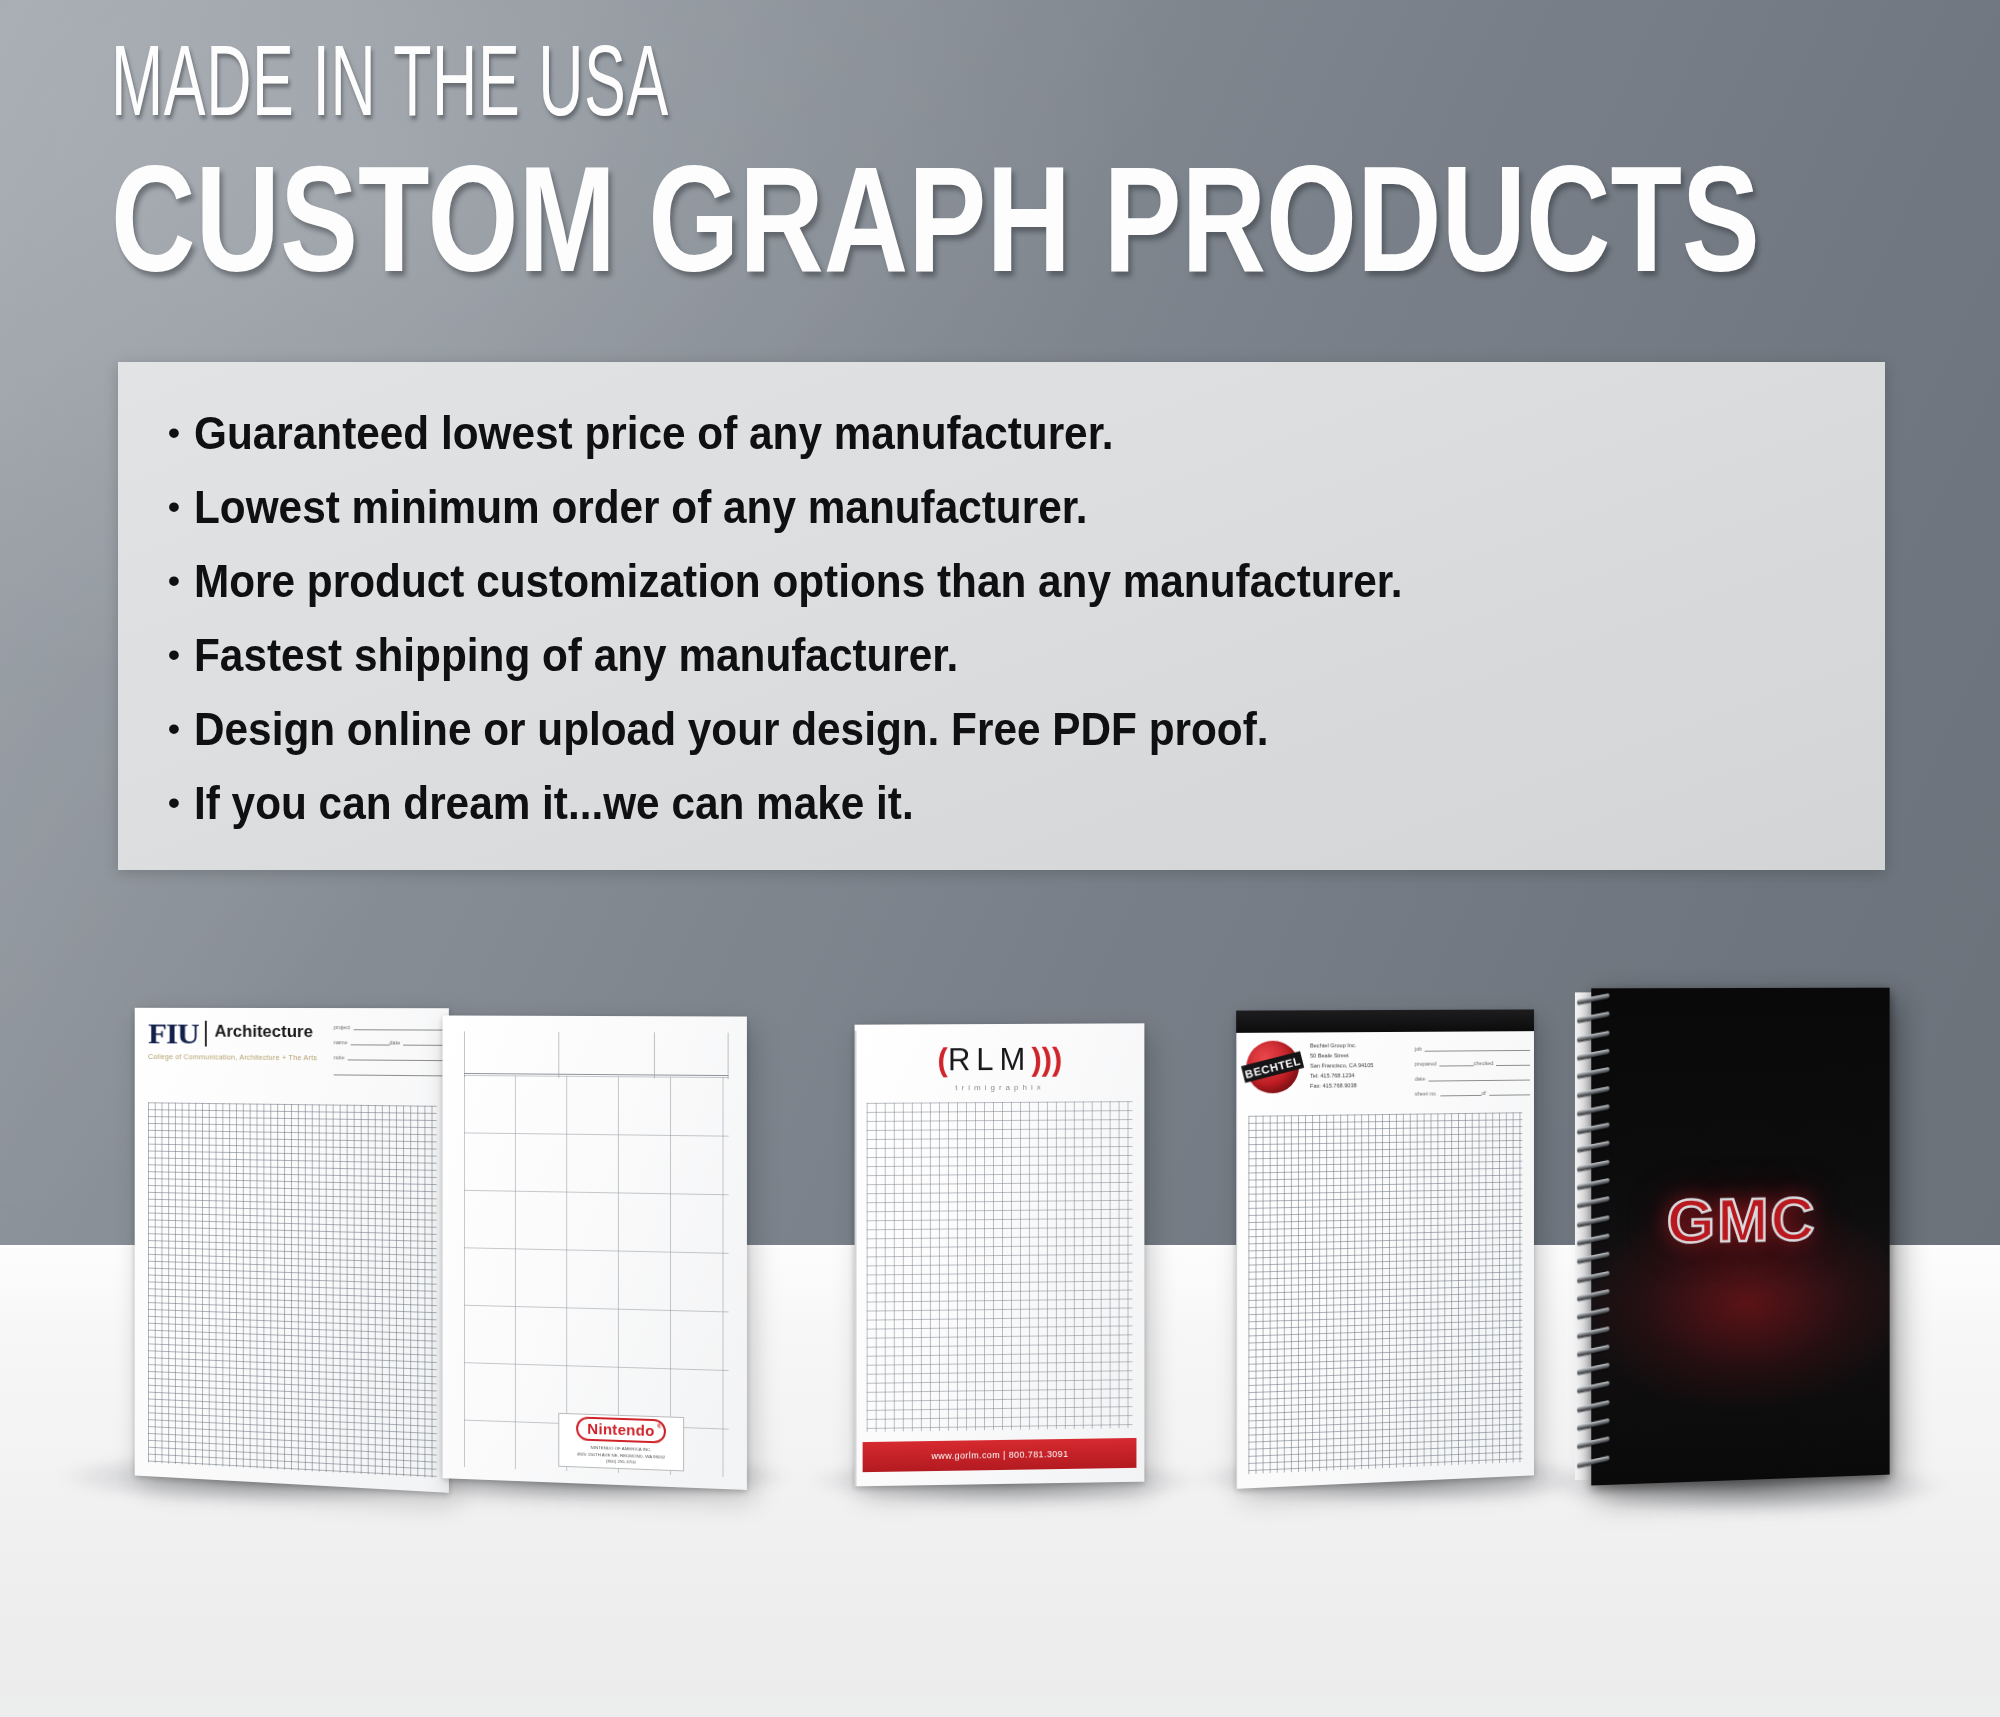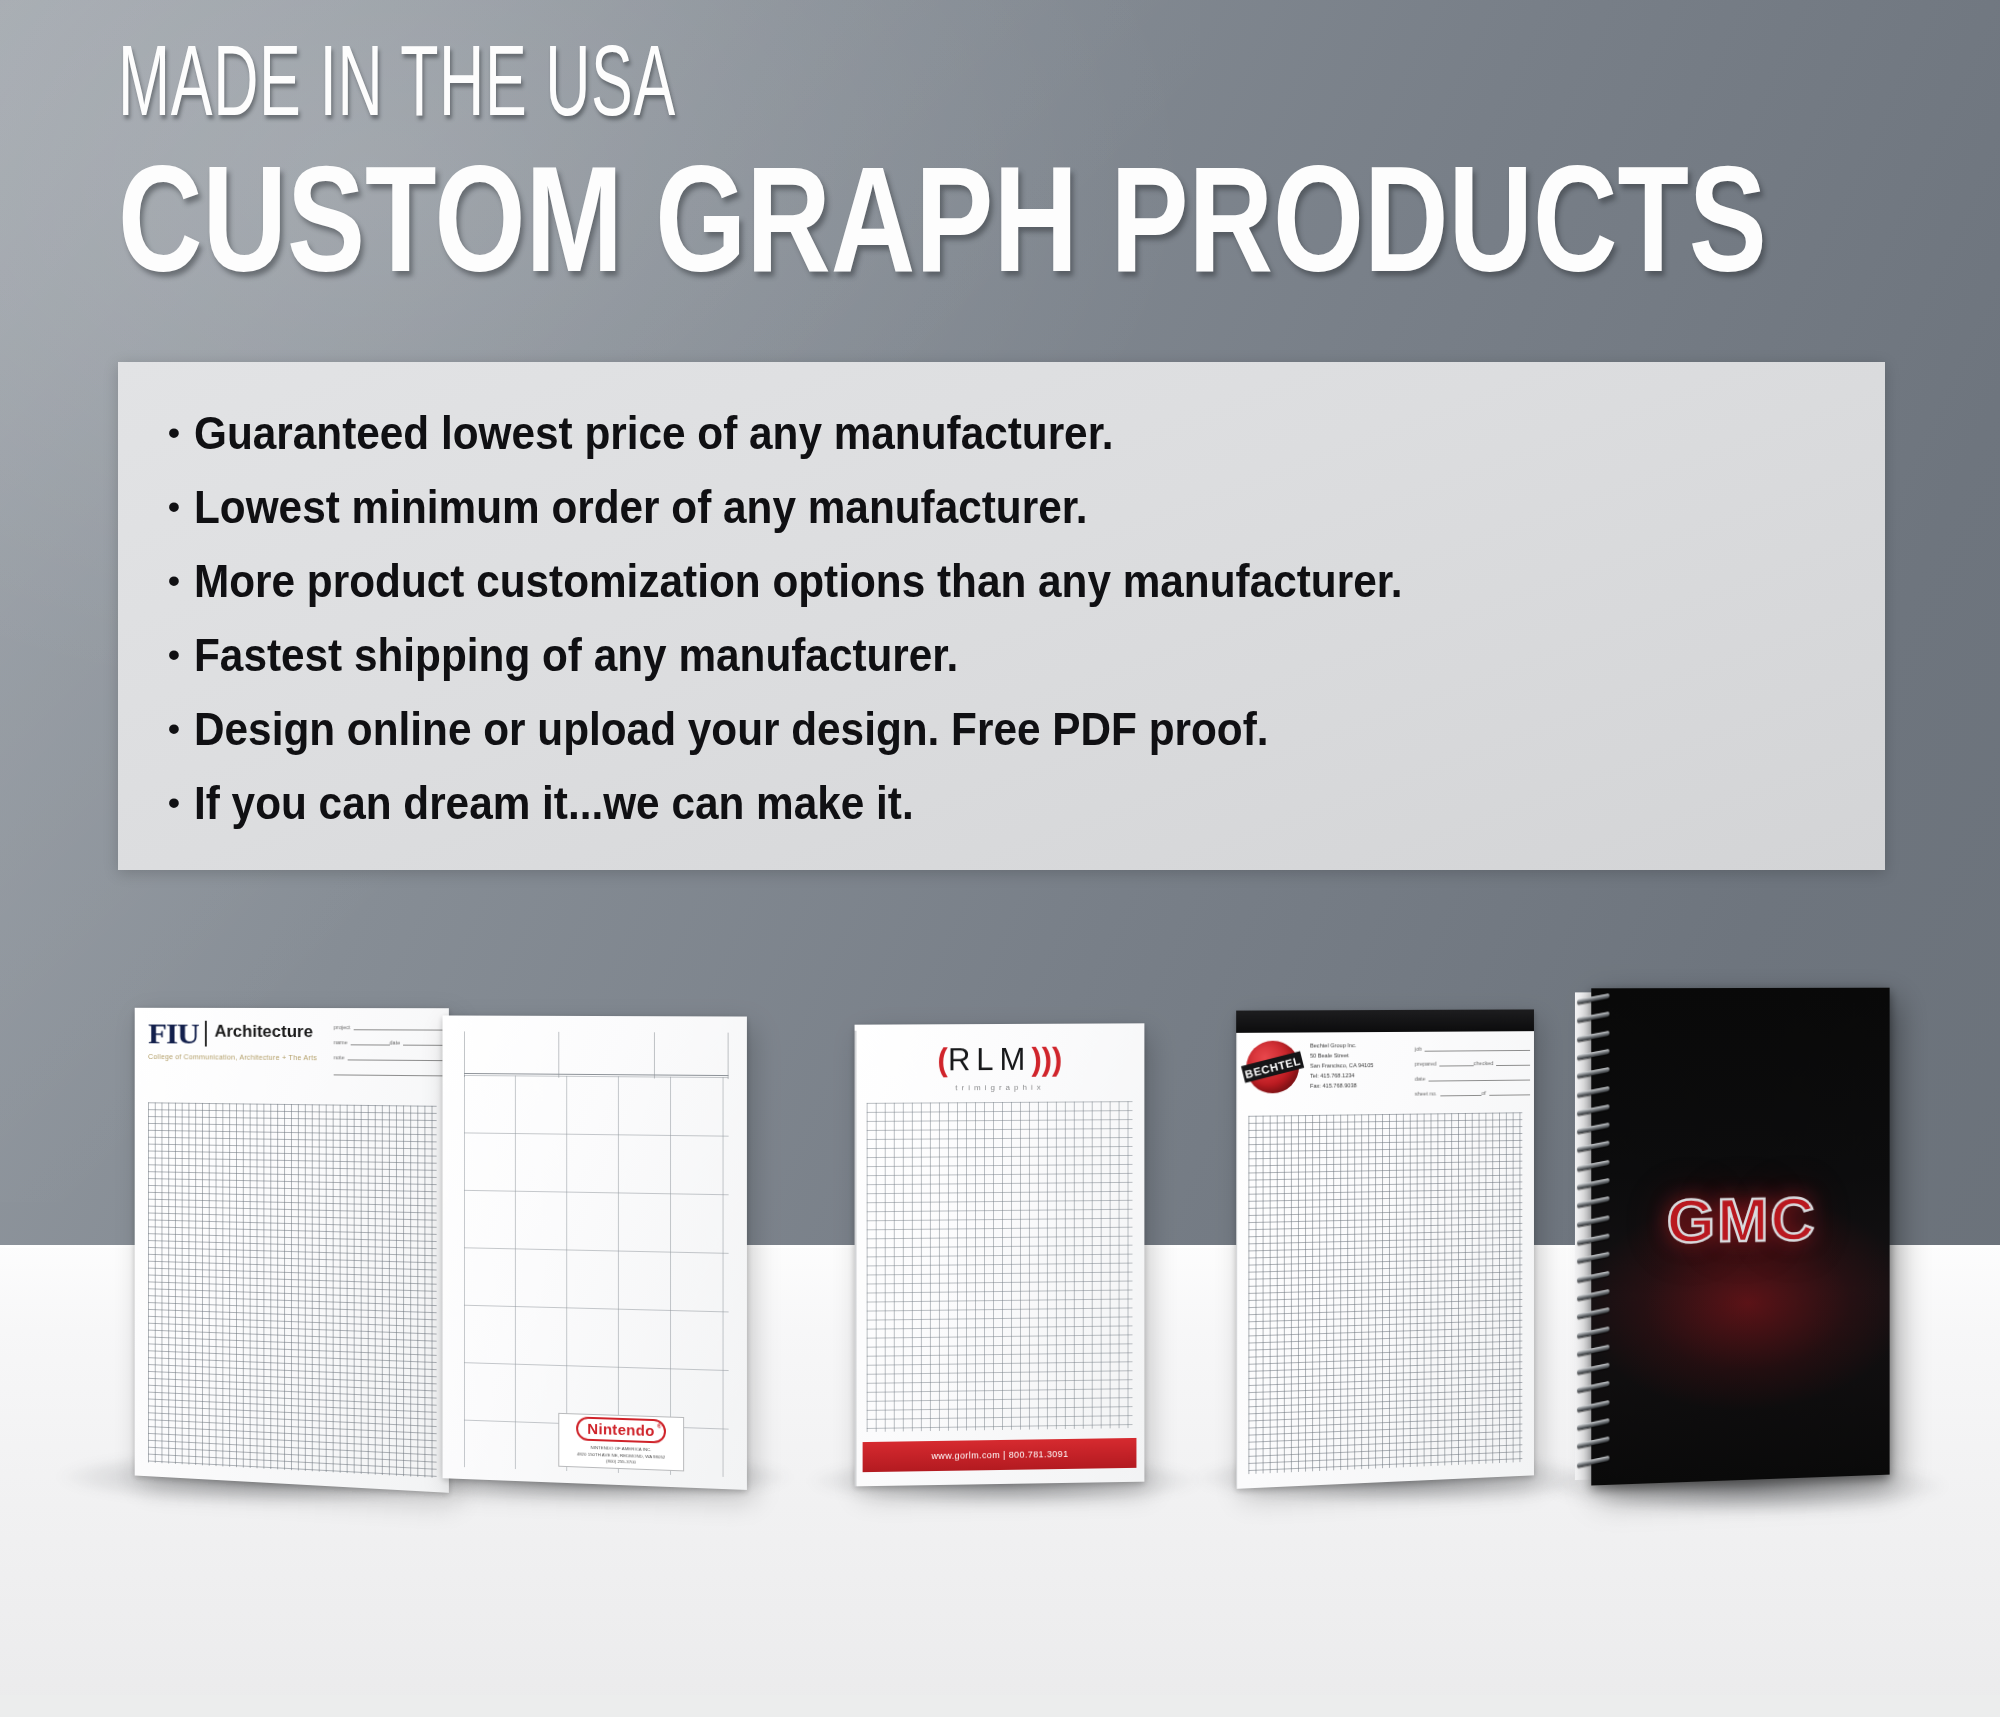--- a/index.html
+++ b/index.html
@@ -31,21 +31,21 @@
   .floor-edge{
     position:absolute;left:0;right:0;top:1245px;height:3px;
     background:linear-gradient(90deg,rgba(255,255,255,.75),rgba(255,255,255,.95),rgba(255,255,255,.7));
   }
   .footer-strip{
     position:absolute;left:0;right:0;bottom:0;height:22px;
     background:#eceded;
   }
 
   
-  .header{position:absolute;left:118px;top:34px;width:1760px;}
+  .header{position:absolute;left:111px;top:34px;width:1760px;}
   .kicker{
     font-family:"Liberation Sans Narrow","Liberation Sans",sans-serif;
     font-weight:400;
     font-size:101px;
     line-height:.93;
     letter-spacing:1px;
     color:#fdfdfd;
     transform:scaleX(.62);
     transform-origin:left top;
     white-space:nowrap;

